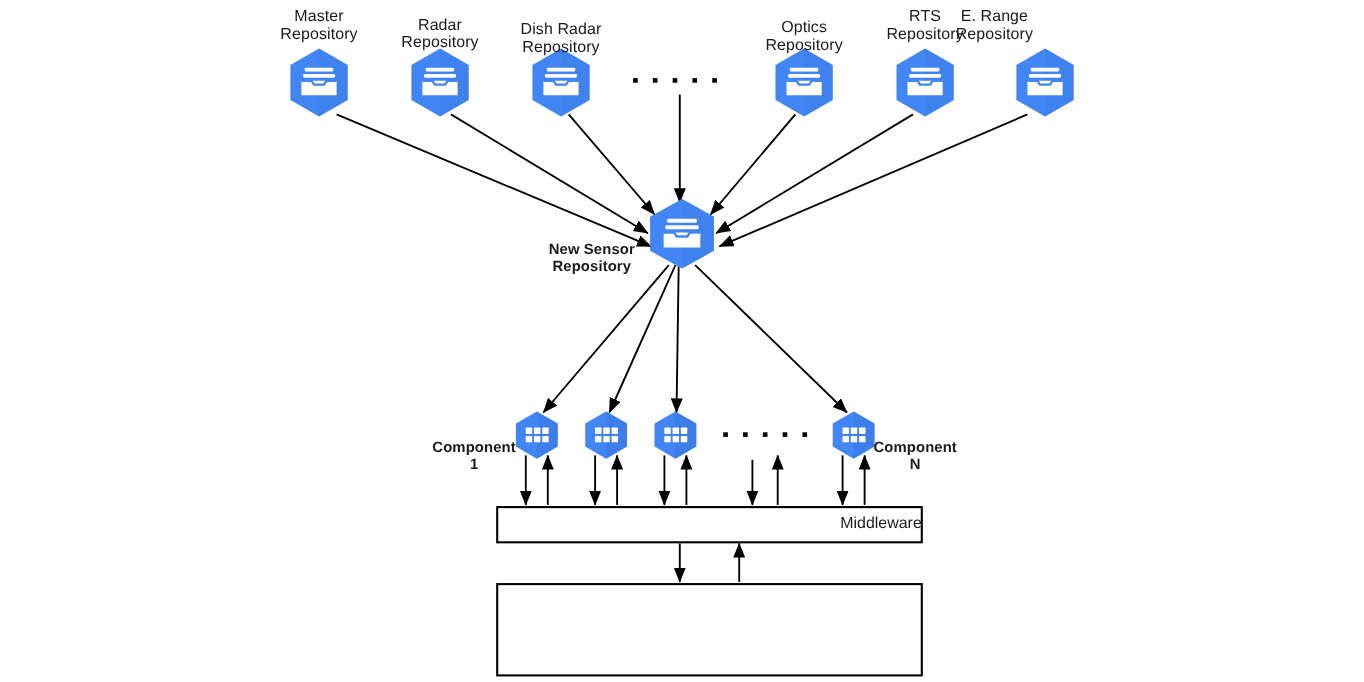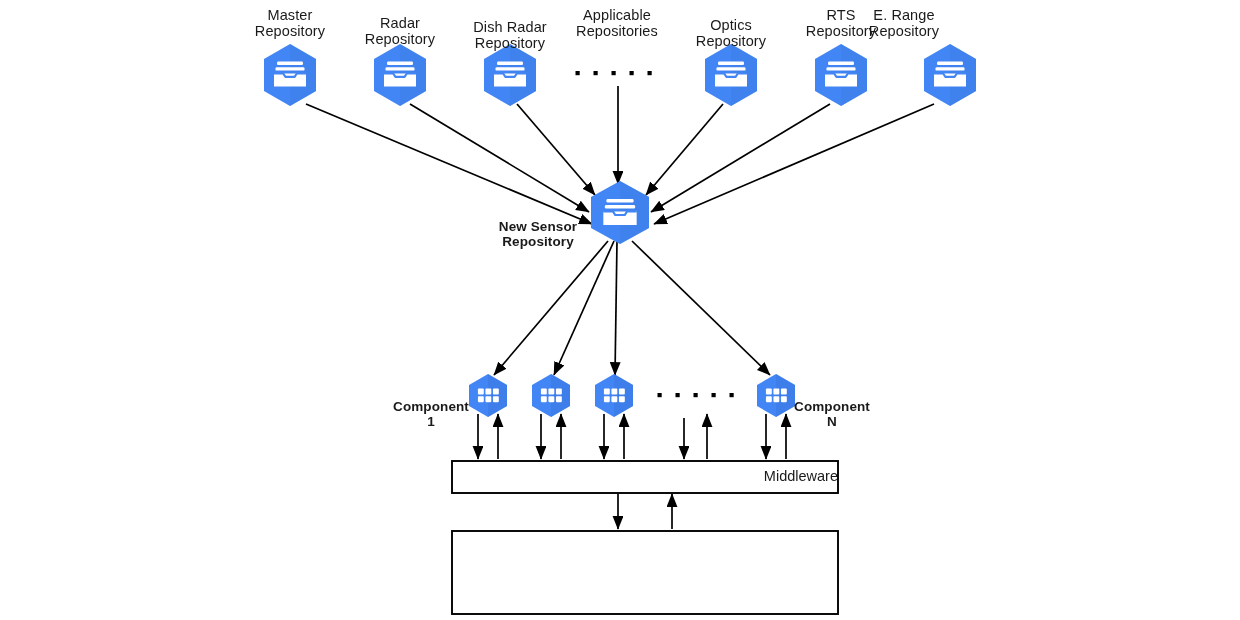--- a/index.html
+++ b/index.html
@@ -203,22 +203,20 @@
 
   <div class="node-label" style="left:230px; top:8px; width:120px;">Master
 Repository</div>
 
   <div class="node-label" style="left:340px; top:16px; width:120px;">Radar
 Repository</div>
 
   <div class="node-label" style="left:450px; top:20px; width:120px;">Dish Radar
 Repository</div>
 
-  <div class="node-label" style="left:557px; top:8px; width:120px;">Applicable
-Repositories</div>
 
   <div class="node-label" style="left:671px; top:8px; width:120px;margin-top:10px;">Optics
 Repository</div>
 
   <div class="node-label" style="left:781px; top:8px; width:120px;">RTS
 Repository</div>
 
   <div class="node-label" style="left:844px; top:8px; width:120px;">E. Range
 Repository</div>
 

